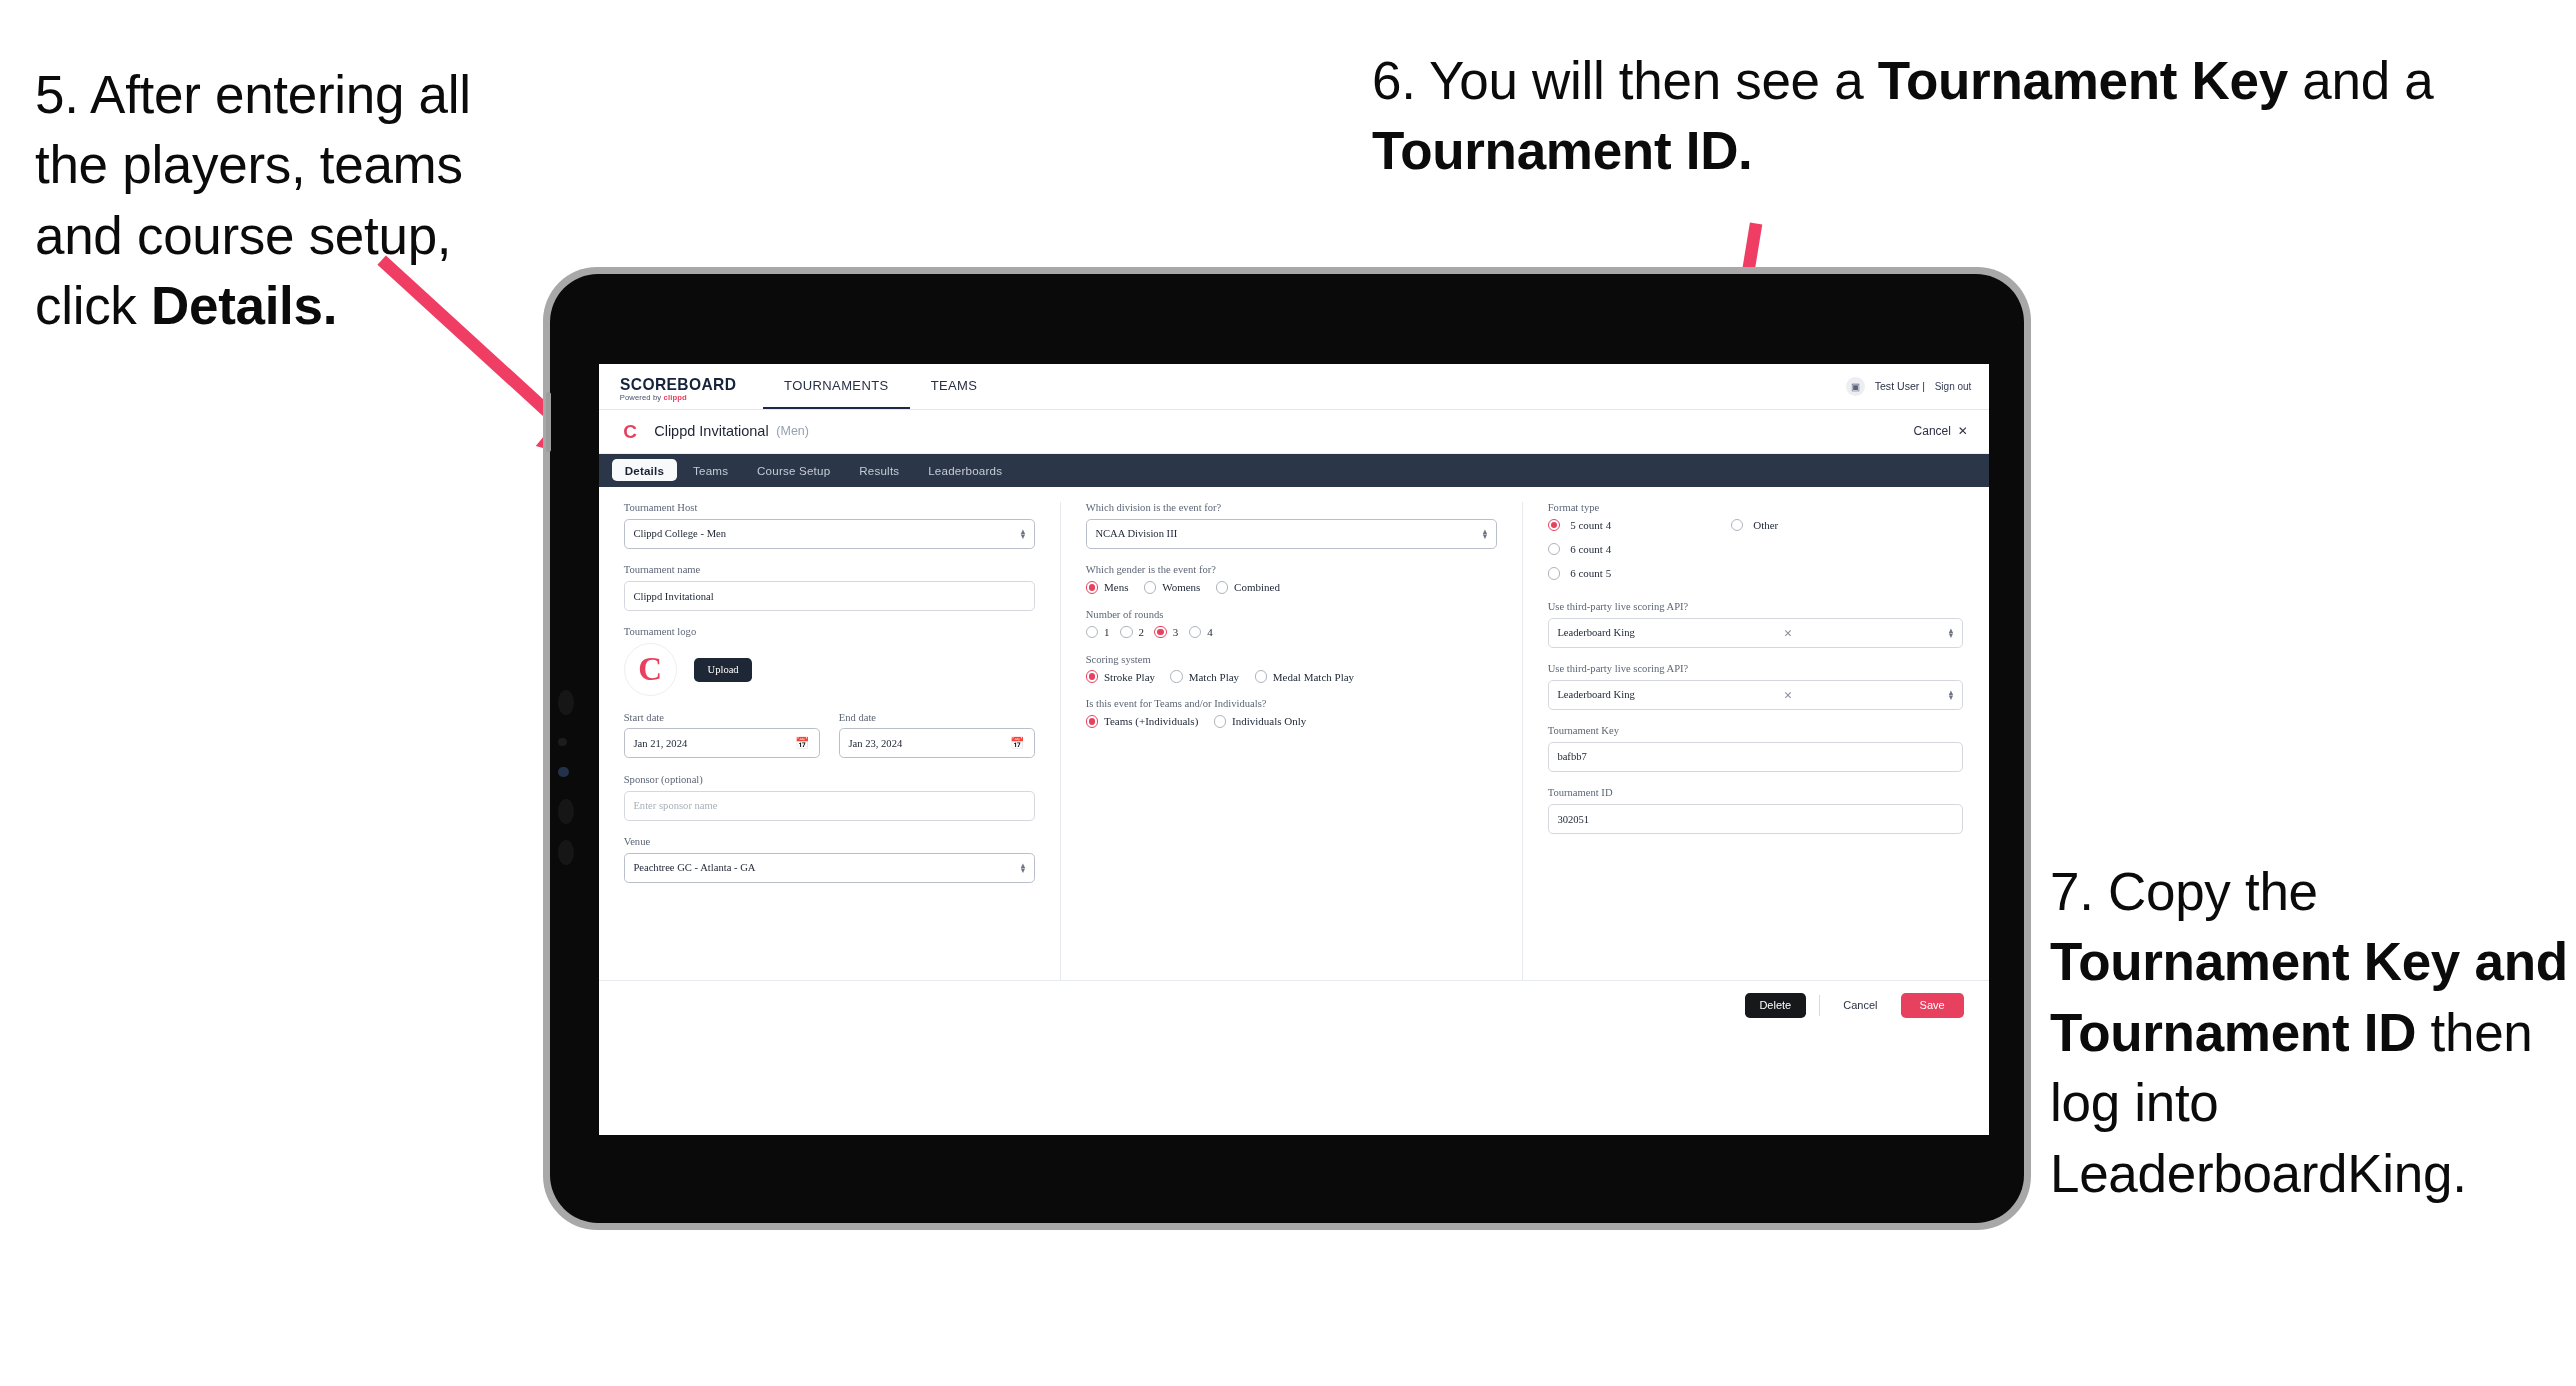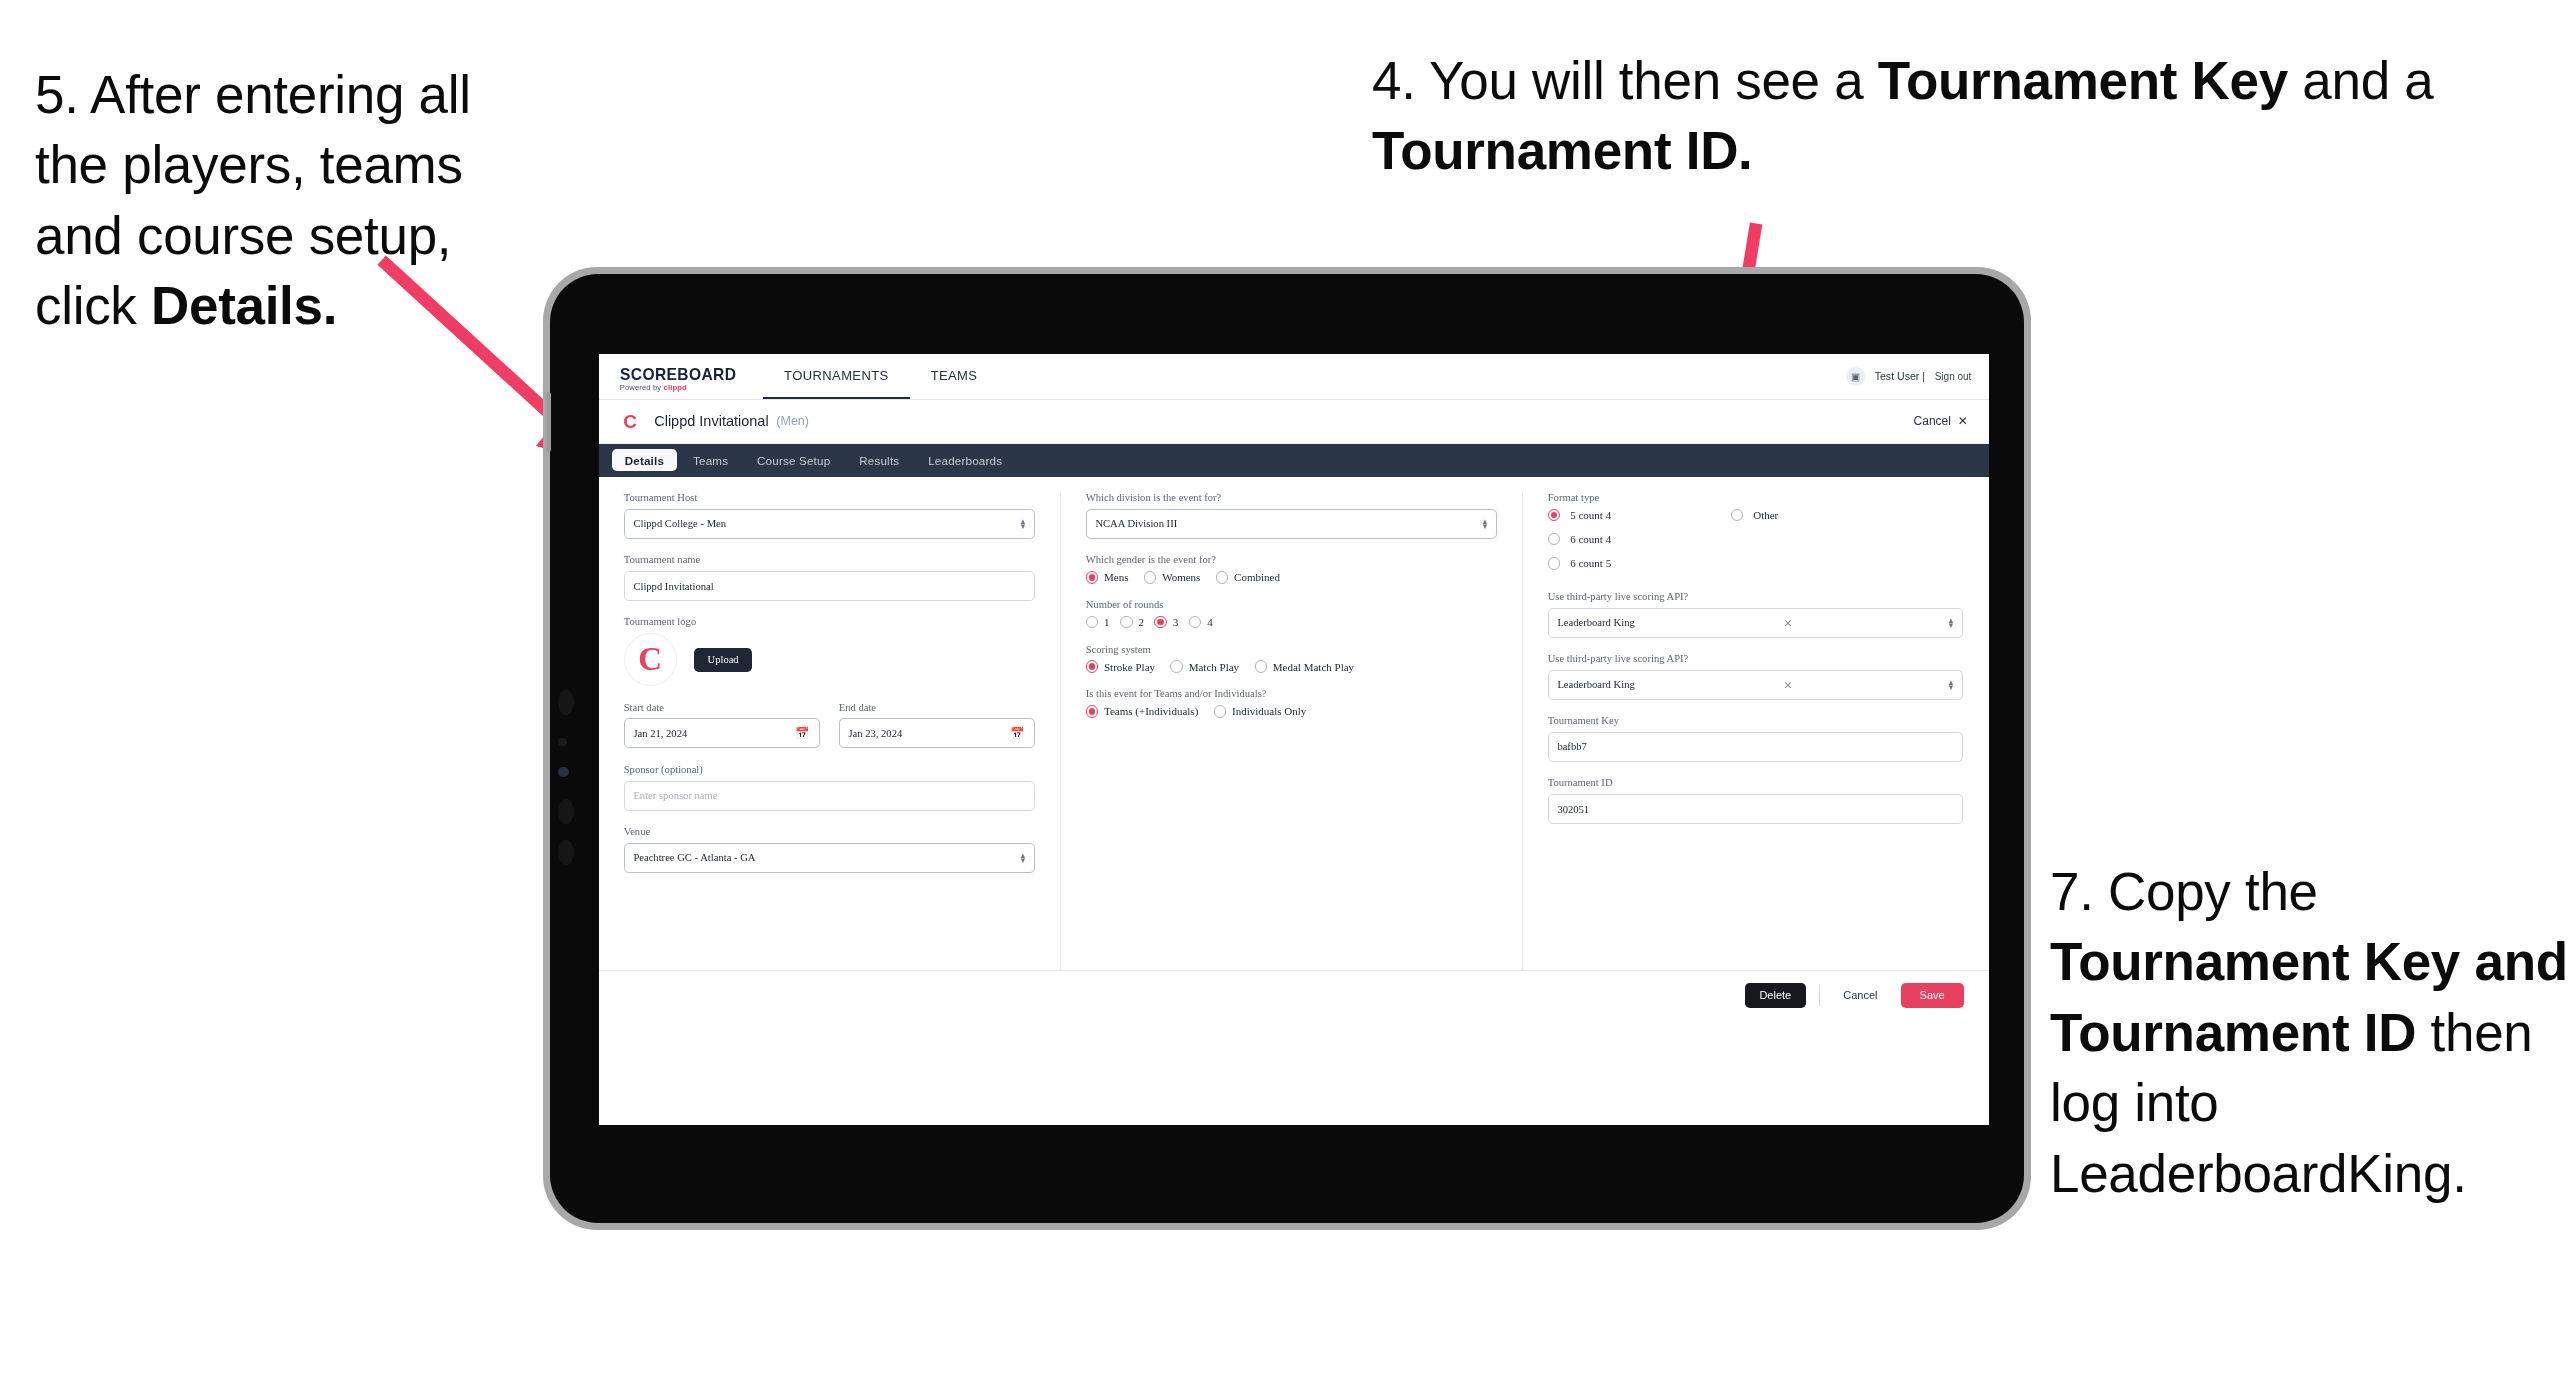--- a/index.html
+++ b/index.html
@@ -52,21 +52,21 @@
     position: absolute; left: 8.7px;
     width: 15.4px; height: 25px; border-radius: 50%;
     background: #161616;
   }
   .cam-small { width: 8.7px; height: 8.7px; background:#1c1c1c; }
   .cam-blue { width: 10.6px; height: 10.6px; background:#23324a; }
 
   
   #screen {
     position: absolute;
-    left: 49px; top: 80px;
+    left: 49px; top: 90px;
     width: 1390px; height: 771px;
     background: #ffffff;
     overflow: hidden;
   }
 
   
   #topnav {
     height: 46px;
     background: #ffffff;
     display: flex; align-items: stretch;
@@ -229,21 +229,21 @@
   #save-btn {
     background: #e8415f; color: #fff; font-size: 11px;
     padding: 6.7px 19px; border-radius: 4.8px; cursor: pointer;
   }
 </style>
 </head>
 <body>
 
 <div class="callout" id="callout-5"><span>5. After entering all the players, teams and course setup, click </span><b>Details.</b></div>
 
-<div class="callout" id="callout-6"><span>4. You will then see a </span><b>Tournament Key</b><span> and a </span><b>Tournament ID.</b></div>
+<div class="callout" id="callout-6"><span>6. You will then see a </span><b>Tournament Key</b><span> and a </span><b>Tournament ID.</b></div>
 
 <div class="callout" id="callout-7"><span>7. Copy the </span><b>Tournament Key and Tournament ID</b><span> then log into LeaderboardKing.</span></div>
 
 <svg class="arrow-svg" viewBox="0 0 2674 1439">
   <g>
     <line x1="396" y1="270" x2="595" y2="452" stroke="#ef3d63" stroke-width="13"></line>
     <polygon points="626,482 556,463 581,433" fill="#ef3d63"></polygon>
   </g>
   <g>
     <line x1="1823" y1="232" x2="1740" y2="740" stroke="#ef3d63" stroke-width="13"></line>

